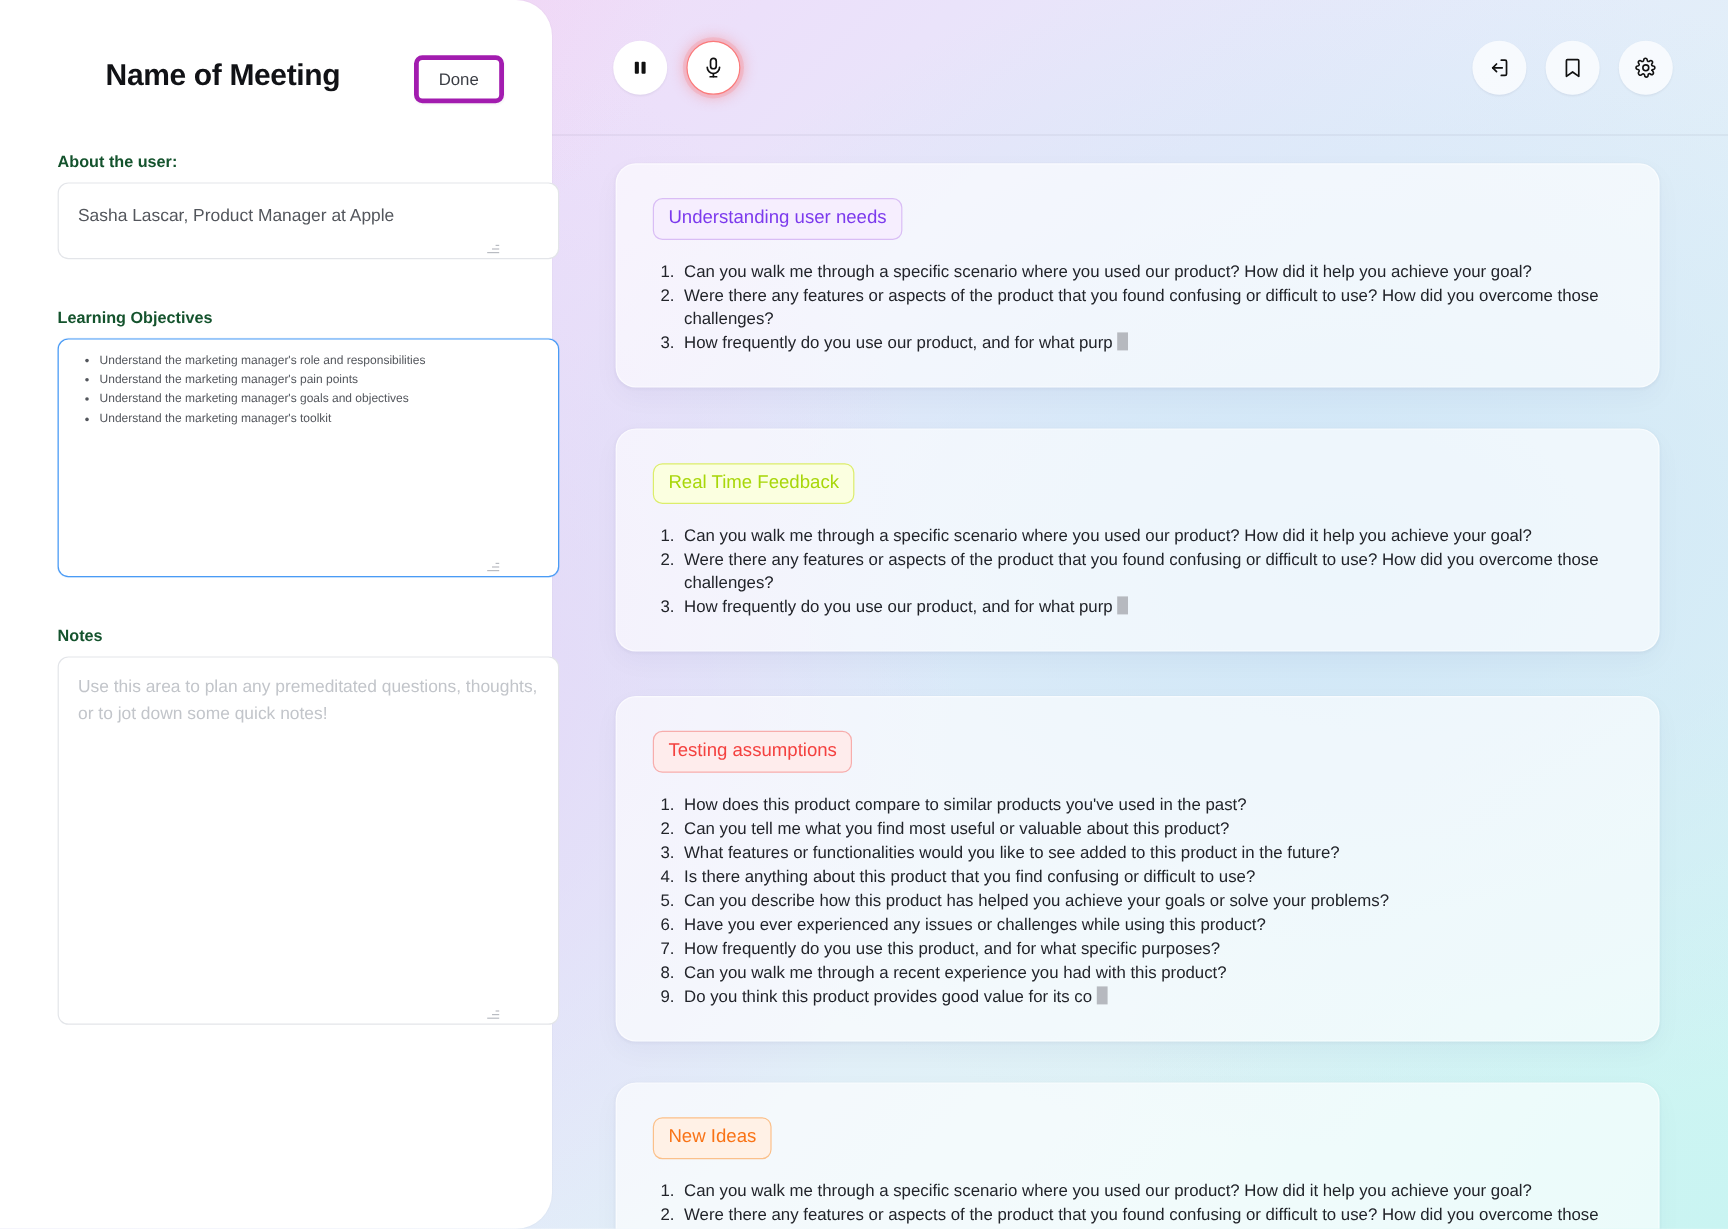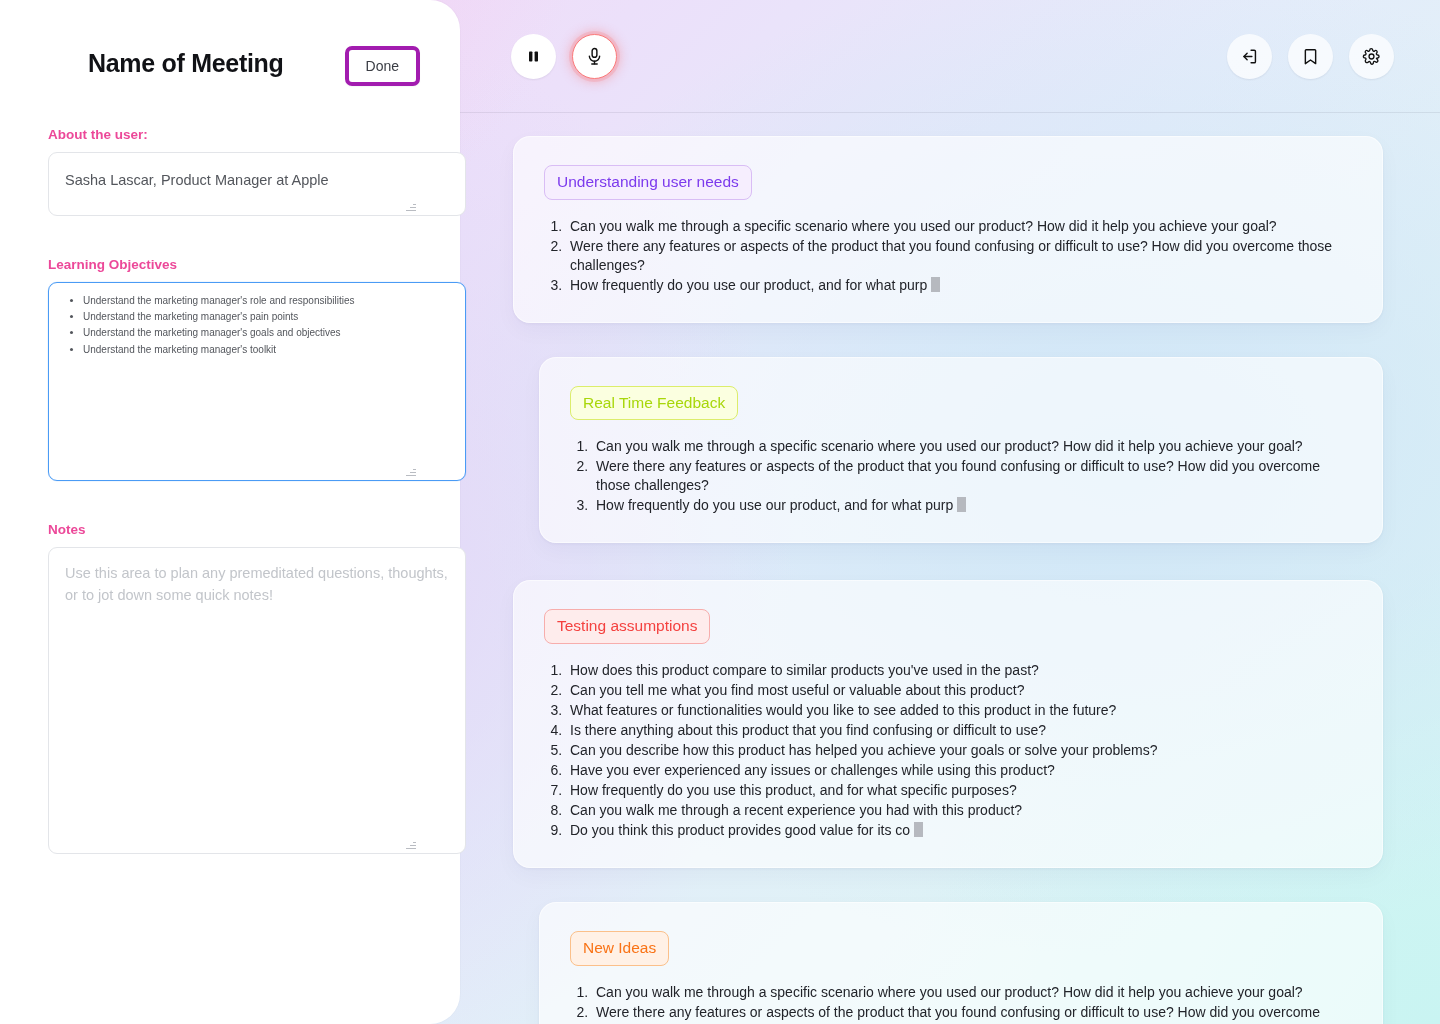--- a/index.html
+++ b/index.html
@@ -38,21 +38,21 @@
   }
   .done-btn {
     flex: none;
     font-family: inherit; font-size: 14px; color: #3a3d44;
     background: #fff; border: 4px solid #a21caf;
     border-radius: 7px; padding: 9px 17px;
     cursor: pointer; line-height: 1;
     box-shadow: 0 1px 1.5px rgba(16,24,40,0.04);
   }
   .field-label {
-    font-size: 13.5px; font-weight: 700; color: #ec4899;
+    font-size: 13.5px; font-weight: 700; color: #14532d;
     margin-top: 41px; margin-bottom: 10px;
   }
   .ta {
     width: 418px; display: block;
     font-family: inherit; font-size: 14.5px; line-height: 1.55;
     color: #53565c;
     border: 1px solid #e3e5e9; border-radius: 9px;
     padding: 14px 16px; background: #fff;
     resize: none; outline: none;
     overflow: hidden;
@@ -111,21 +111,21 @@
     flex-direction: column;
   }
   .col { display: flex; flex-direction: column; gap: 34px; flex: 1; }
   .card {
     background: rgba(255,255,255,0.62);
     border-radius: 17px;
     padding: 28px 30px 26px 30px;
     box-shadow: 0 1px 3px rgba(30,34,72,0.05), 0 8px 22px rgba(30,34,72,0.035);
     border: 1px solid rgba(255,255,255,0.55);
   }
-  .card-flexfill { flex: 1; margin-left: 26px; }
+  .card-flexfill { flex: 1; }
   .chip {
     display: inline-block;
     font-size: 15.5px; line-height: 1;
     padding: 8px 12px 9px;
     border-radius: 8px;
     margin-bottom: 17px;
   }
   .chip.purple  { color: #7c3aed; background: #f6eefe; border: 1px solid #d9bdf5; }
   .chip.lime    { color: #a8d70a; background: #fbffe0; border: 1px solid #dced6b; }
   .chip.red     { color: #f4413f; background: #feecec; border: 1px solid #f7adac; }

